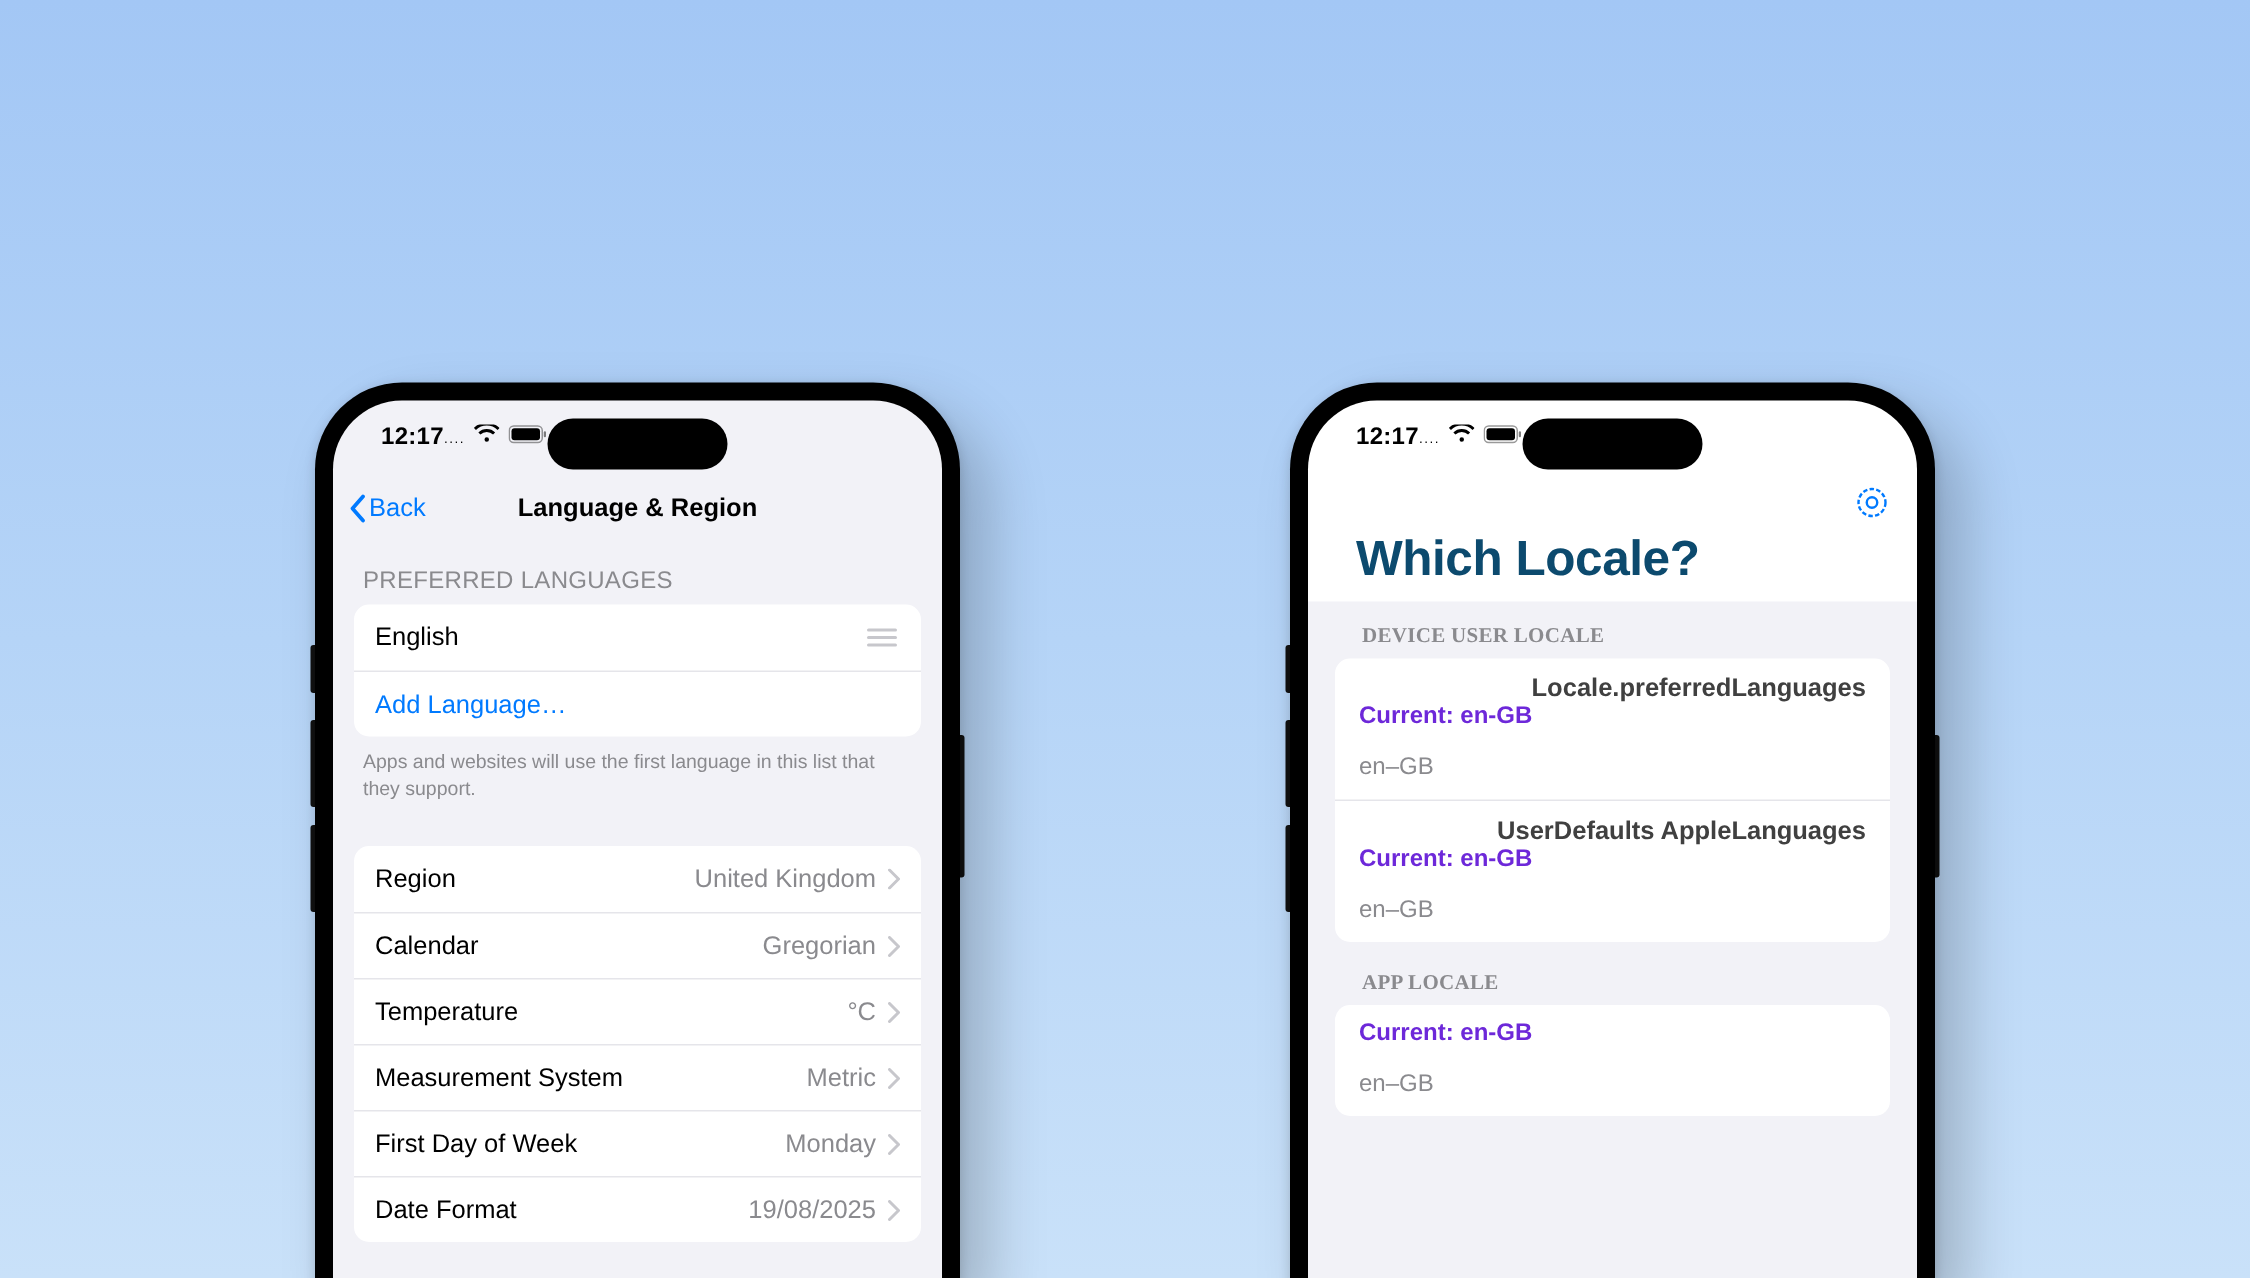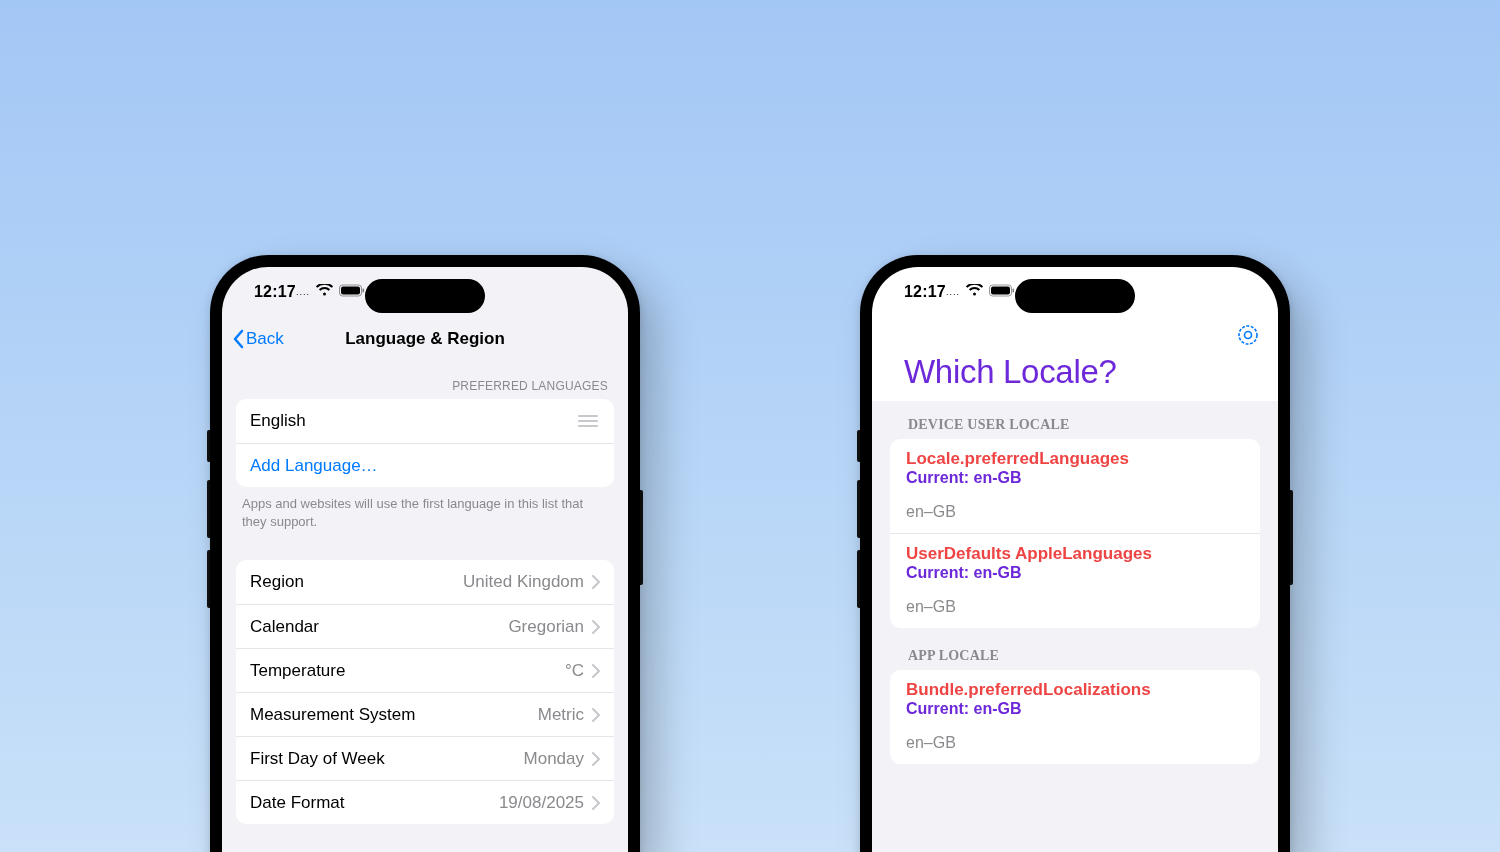--- a/index.html
+++ b/index.html
@@ -101,25 +101,24 @@
 .nav-title {
   position: absolute;
   left: 50%;
   transform: translateX(-50%);
   font-size: 17px;
   font-weight: 600;
   color: #000;
 }
 .section-header {
   text-transform: uppercase;
-  font-size: 12px;
+  font-size: 16px;
   color: #8a8a8e;
   padding: 18px 20px 6px 20px;
   letter-spacing: 0.2px;
-  text-align: right;
 }
 .section-footer {
   font-size: 13px;
   color: #8a8a8e;
   padding: 8px 20px 6px 20px;
   line-height: 1.35;
 }
 .list-group {
   background: #fff;
   border-radius: 10px;
@@ -175,22 +174,22 @@
   display: flex;
   justify-content: flex-end;
   padding: 6px 18px 0 18px;
 }
 .gear-btn {
   width: 24px;
   height: 24px;
 }
 .big-title {
   font-size: 33px;
-  font-weight: 400;
-  color: #6d28d9;
+  font-weight: 700;
+  color: #0c4a6e;
   padding: 6px 18px 10px 32px;
   letter-spacing: -0.3px;
 }
 .right-content {
   background: #f2f2f7;
   min-height: 600px;
 }
 .r-section-header {
   text-transform: uppercase;
   font-size: 14px;
@@ -208,21 +207,22 @@
   overflow: hidden;
 }
 .r-row {
   padding: 10px 16px 12px 16px;
   border-top: 1px solid #e5e5ea;
 }
 .r-row:first-child { border-top: none; }
 .r-title {
   font-size: 17px;
   font-weight: 600;
-  color: #ef4444;
+  color: #404040;
+  text-align: right;
 }
 .r-current {
   font-size: 16px;
   font-weight: 600;
   color: #6d28d9;
   margin-top: 0;
 }
 .r-sub {
   font-size: 16px;
   color: #8a8a8e;
@@ -413,21 +413,20 @@
             <div class="r-row">
               <div class="r-title">UserDefaults AppleLanguages</div>
               <div class="r-current">Current: en-GB</div>
               <div class="r-sub">en–GB</div>
             </div>
           </div>
 
           <div class="r-section-header">App Locale</div>
           <div class="r-group">
             <div class="r-row">
-              <div class="r-title">Bundle.preferredLocalizations</div>
               <div class="r-current">Current: en-GB</div>
               <div class="r-sub">en–GB</div>
             </div>
           </div>
         </div>
 
       </div>
     </div>
   </div>
 

